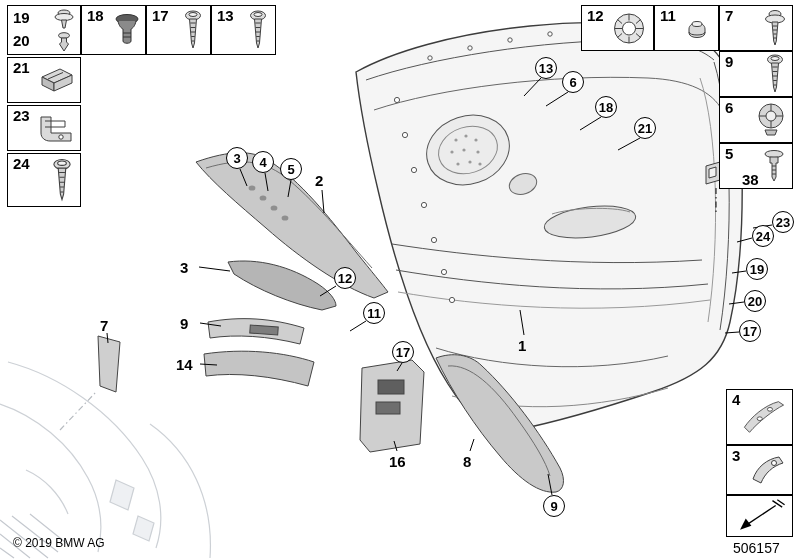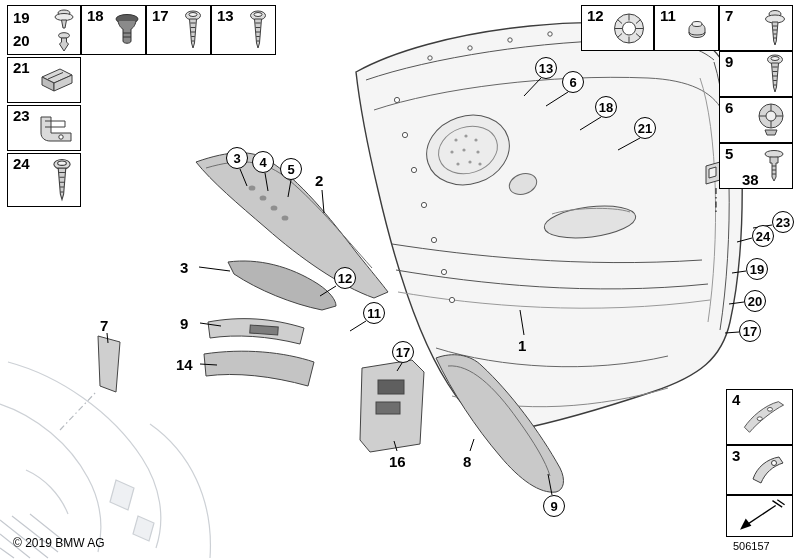--- a/index.html
+++ b/index.html
@@ -11,21 +11,21 @@
          align-items:center; justify-content:space-between; padding:2px 5px; }
   .box .num { font-weight:bold; font-size:15px; align-self:flex-start; line-height:1.1; }
   .combo { flex-direction:column; align-items:stretch; padding:1px 5px; }
   .combo .row { display:flex; align-items:center; justify-content:space-between; flex:1; }
   .combo .num { align-self:center; }
   .co { position:absolute; width:22px; height:22px; border:1.3px solid #000; border-radius:50%;
         background:#fff; display:flex; align-items:center; justify-content:center;
         font-size:13px; font-weight:bold; z-index:5; }
   .plain { position:absolute; font-size:15px; font-weight:bold; z-index:5; }
   .footer-copy { position:absolute; left:13px; top:536px; font-size:12px; }
-  .footer-num  { position:absolute; left:733px; top:540px; font-size:11px; }
+  .footer-num  { position:absolute; left:733px; top:540px; font-size:14px; }
 </style>
 </head>
 <body>
 
 <div id="canvas">
 
   <svg id="art" width="800" height="560" viewBox="0 0 800 560">
     <defs>
       <g id="g-screw" stroke="#3f3f3f" stroke-width="1">
         <ellipse cx="12" cy="5.5" rx="7.5" ry="4.5" fill="#dcdcdc"></ellipse>

